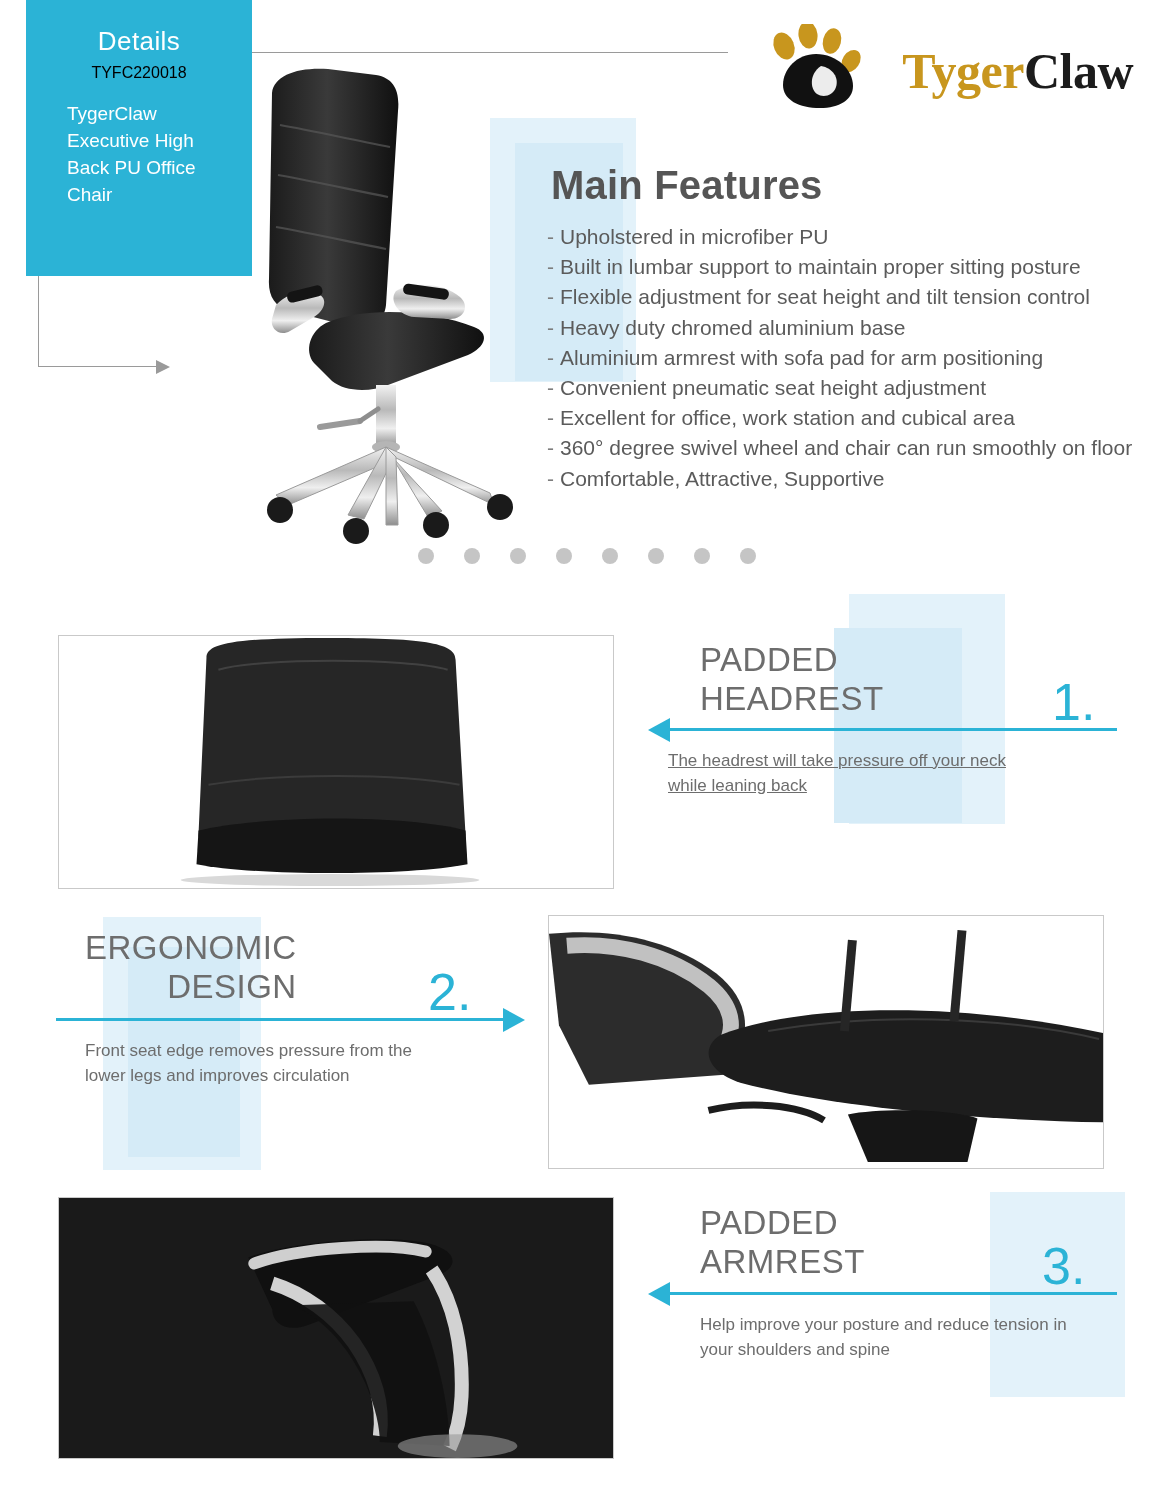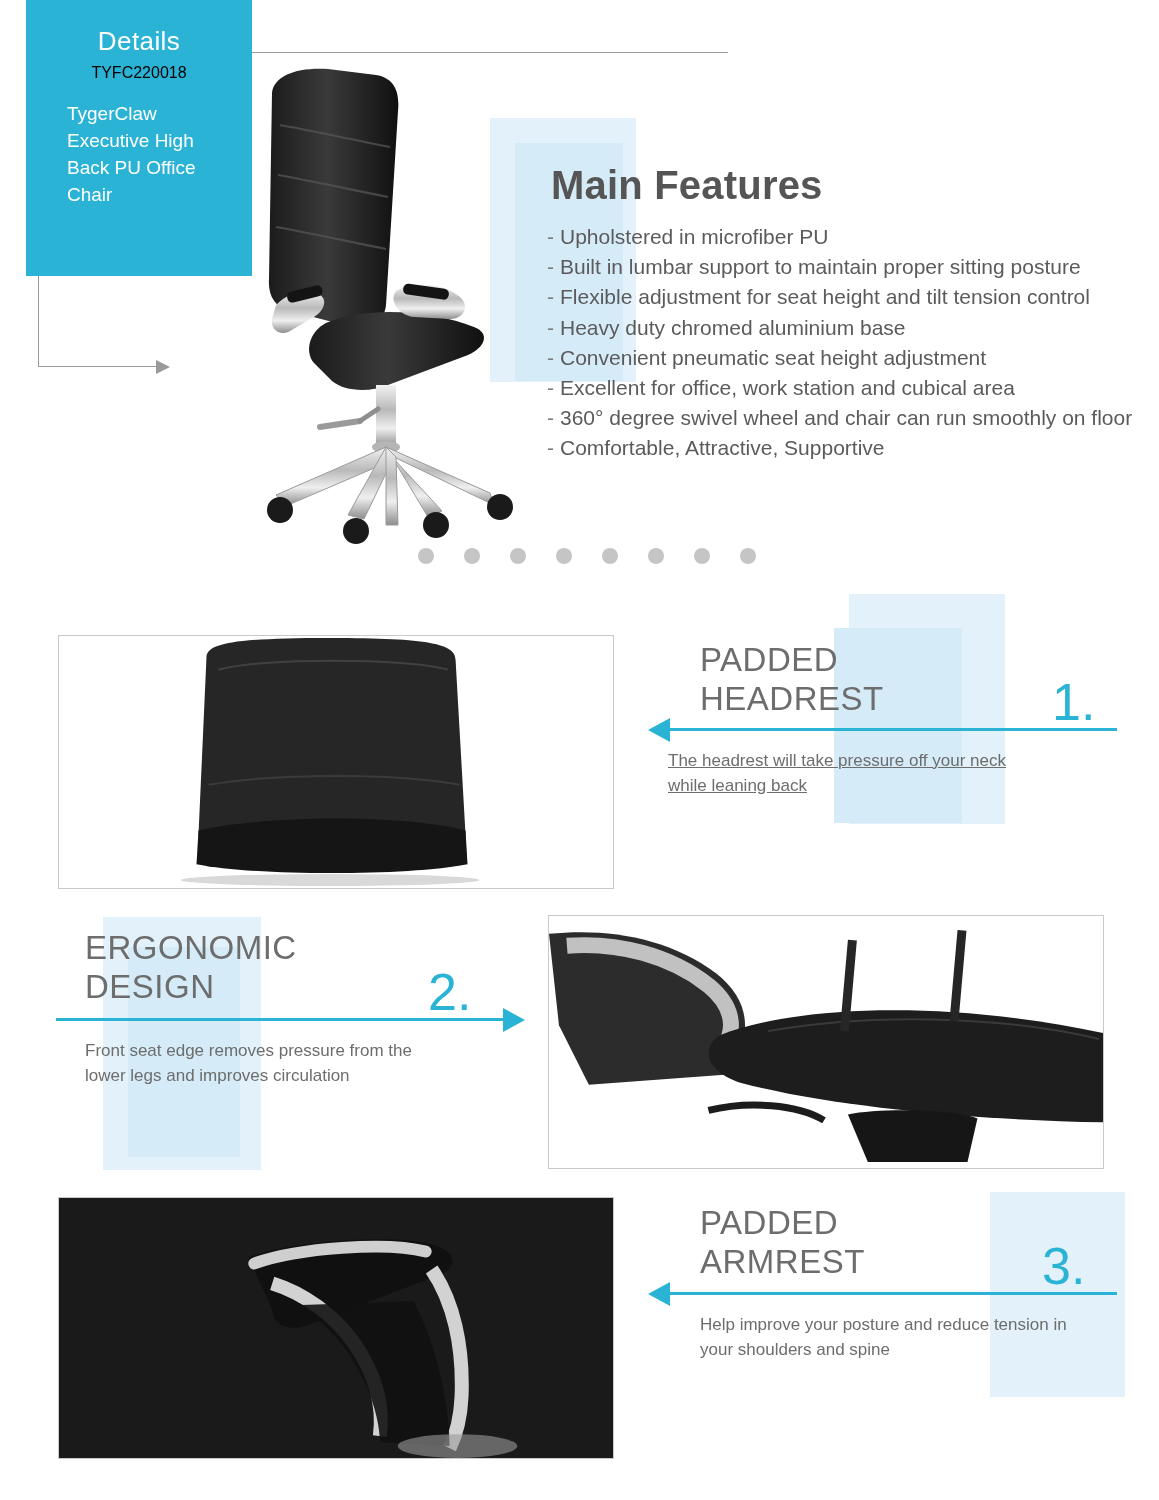--- a/index.html
+++ b/index.html
@@ -205,21 +205,21 @@
   .s1-title { left: 700px; top: 640px; }
   .s1-num   { left: 1052px; top: 672px; }
   .s1-rule  { left: 670px; top: 728px; width: 447px; }
   .s1-arrow { left: 648px; top: 718px; }
   .s1-desc  { left: 668px; top: 748px; width: 340px; text-decoration: underline; }
 
   
   .tintC { position: absolute; left: 103px; top: 917px; width: 158px; height: 253px; background: #e3f2fa; }
   .tintD { position: absolute; left: 128px; top: 947px; width: 112px; height: 210px; background: #d5ebf7; }
 
-  .s2-title { left: 85px; top: 928px; }
+  .s2-title { left: 85px; top: 928px; text-align: right; }
   .s2-num   { left: 428px; top: 962px; }
   .s2-rule  { left: 56px; top: 1018px; width: 447px; }
   .s2-arrow { left: 503px; top: 1008px; }
   .s2-desc  { left: 85px; top: 1038px; width: 340px; }
 
   
   .tintE { position: absolute; left: 990px; top: 1192px; width: 135px; height: 205px; background: #e3f2fa; }
 
   .s3-title { left: 700px; top: 1203px; }
   .s3-num   { left: 1042px; top: 1236px; }
@@ -239,20 +239,33 @@
   <div class="detail-line-v"></div>
   <div class="detail-line-h2"></div>
   <div class="detail-arrow"></div>
 
   <div class="details-panel">
     <div class="details-title">Details</div>
     <div class="details-sku">TYFC220018</div>
     <div class="details-name">TygerClaw Executive High Back PU Office Chair</div>
   </div>
 
+  <div class="logo">
+    <svg class="paw" viewBox="0 0 105 84">
+      <ellipse cx="21" cy="22" rx="10" ry="14" fill="#c8961e" transform="rotate(-22 21 22)"></ellipse>
+      <ellipse cx="45" cy="11" rx="9.5" ry="13.5" fill="#c8961e" transform="rotate(-7 45 11)"></ellipse>
+      <ellipse cx="69" cy="17" rx="9" ry="13" fill="#c8961e" transform="rotate(14 69 17)"></ellipse>
+      <ellipse cx="88" cy="37" rx="8.5" ry="12" fill="#c8961e" transform="rotate(33 88 37)"></ellipse>
+      <path d="M53 30 C74 30 90 46 90 62 C90 76 76 84 57 84 C36 84 20 76 20 61 C20 45 34 30 53 30 Z" fill="#111111"></path>
+      <path d="M58 42 C70 44 76 54 73 63 C70 72 60 74 54 70 C47 65 46 50 58 42 Z" fill="#ffffff" opacity="0.92"></path>
+    </svg>
+    <div class="logo-text">
+      <span class="t1">Tyger</span><span class="t2">Claw</span>
+    </div>
+  </div>
 
   <div class="hero-chair">
     <svg viewBox="0 0 320 490" width="320" height="490">
       <defs>
         <linearGradient id="leather" x1="0" y1="0" x2="1" y2="0">
           <stop offset="0%" stop-color="#1b1b1b"></stop>
           <stop offset="45%" stop-color="#3a3a3a"></stop>
           <stop offset="100%" stop-color="#101010"></stop>
         </linearGradient>
         <linearGradient id="chrome" x1="0" y1="0" x2="0" y2="1">
@@ -296,20 +309,21 @@
   </div>
 
   <div class="feat-tint1"></div>
   <div class="feat-tint2"></div>
   <div class="feat-title">Main Features</div>
   <ul class="feat-list">
     <li><span class="dash">-</span><span>Upholstered in microfiber PU</span></li>
     <li><span class="dash">-</span><span>Built in lumbar support to maintain proper sitting posture</span></li>
     <li><span class="dash">-</span><span>Flexible adjustment for seat height and tilt tension control</span></li>
     <li><span class="dash">-</span><span>Heavy duty chromed aluminium base</span></li>
+    <li><span class="dash">-</span><span>Aluminium armrest with sofa pad for arm positioning</span></li>
     <li><span class="dash">-</span><span>Convenient pneumatic seat height adjustment</span></li>
     <li><span class="dash">-</span><span>Excellent for office, work station and cubical area</span></li>
     <li><span class="dash">-</span><span>360° degree swivel wheel and chair can run smoothly on floor</span></li>
     <li><span class="dash">-</span><span>Comfortable, Attractive, Supportive</span></li>
   </ul>
 
   <div class="dots">
     <div class="dot" style="left:8px"></div>
     <div class="dot" style="left:54px"></div>
     <div class="dot" style="left:100px"></div>

